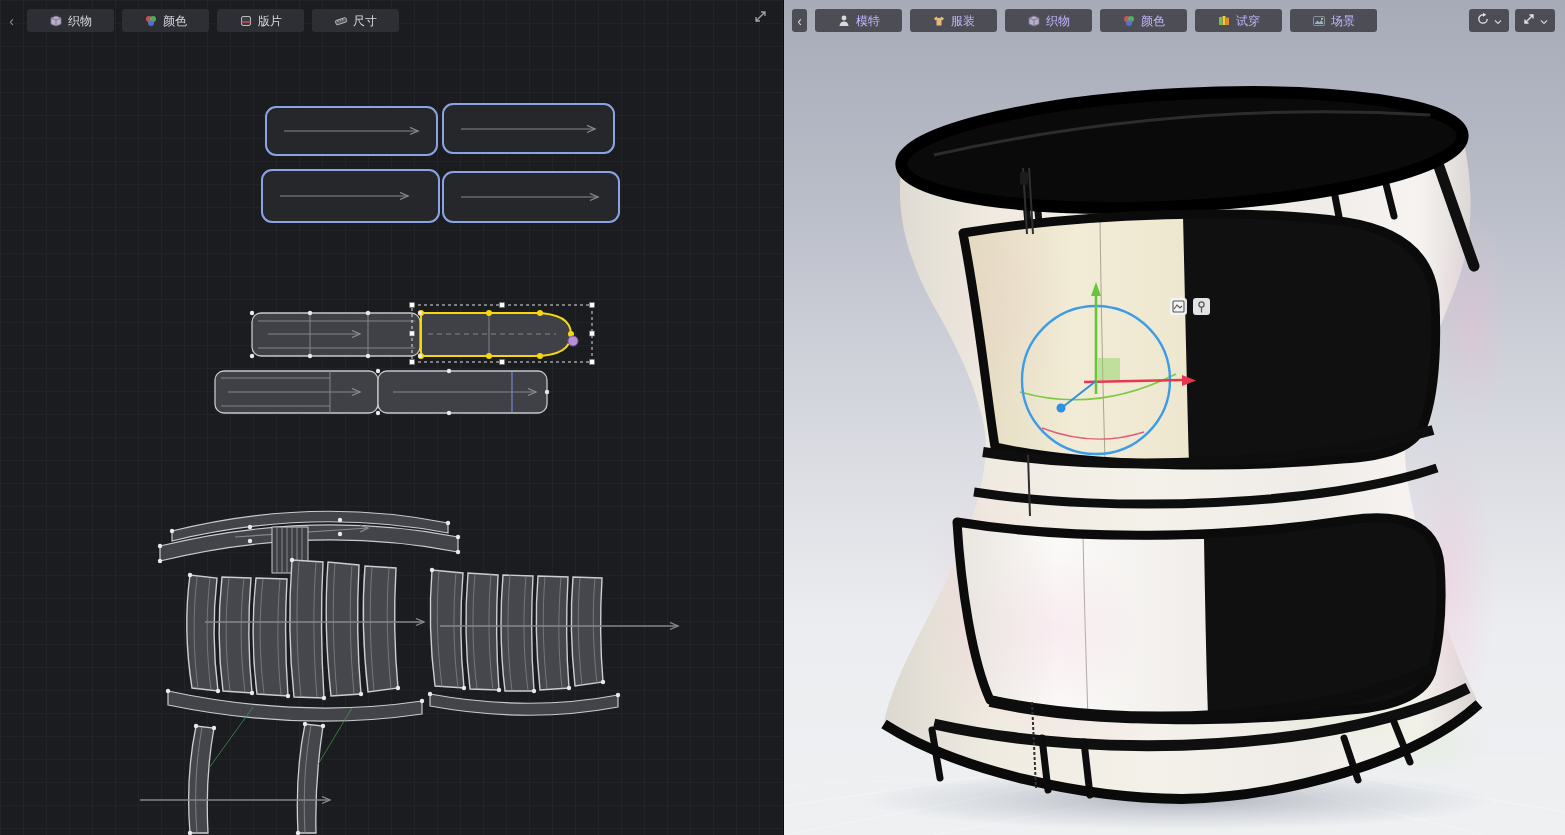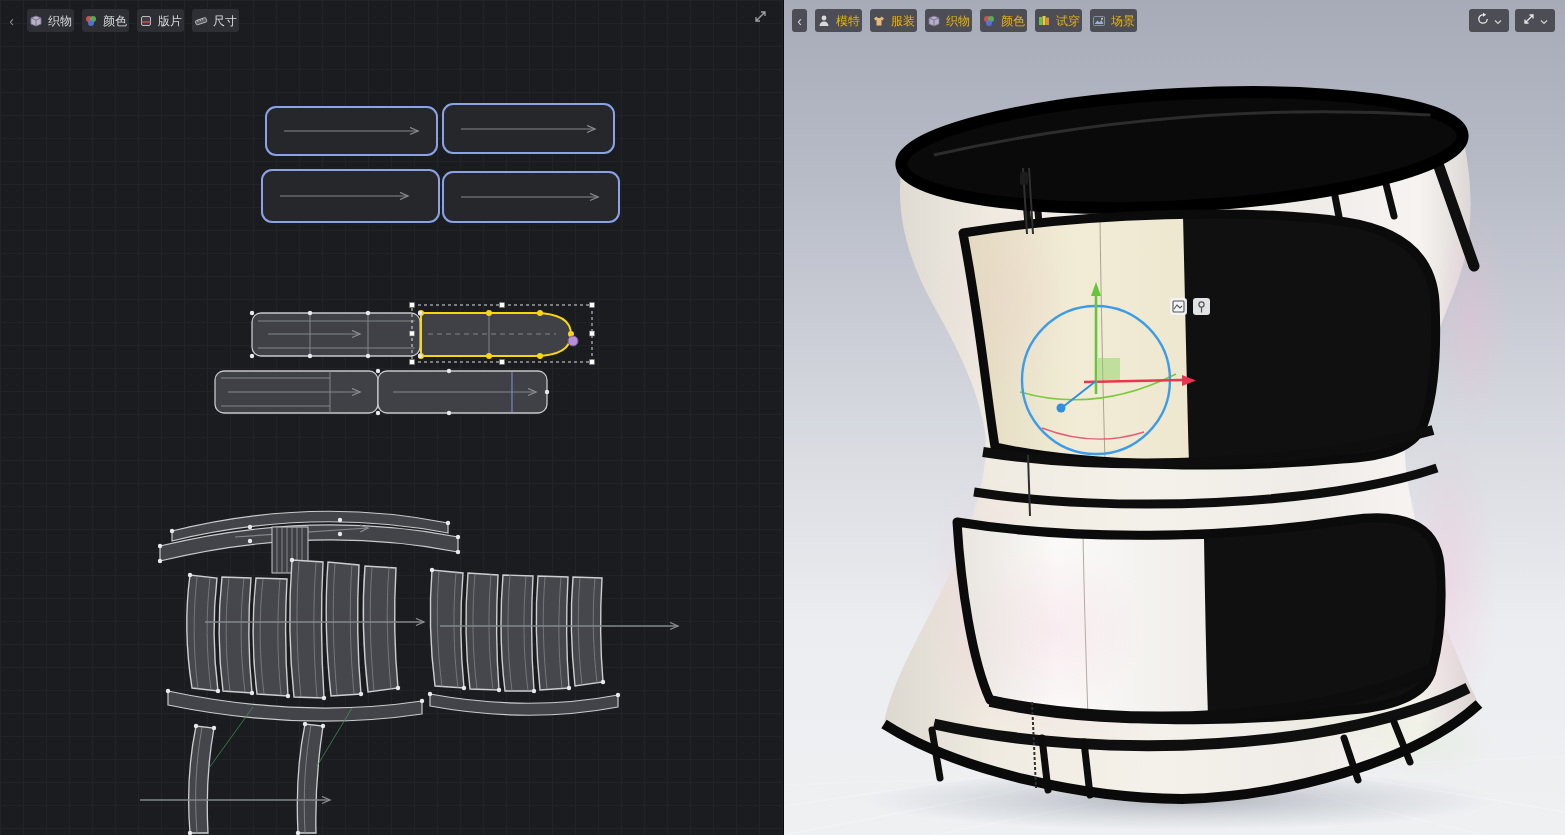--- a/index.html
+++ b/index.html
@@ -19,31 +19,31 @@
   
   .right-panel {
     position:relative; width:782px; height:835px; overflow:hidden;
     background:linear-gradient(180deg,#a7abb8 0%,#b8bcc7 22%,#d6d8df 50%,#ecedf0 75%,#eef0f2 100%);
     border-left:1px solid #0b0b0c;
   }
   svg.layer { position:absolute; left:0; top:0; display:block; }
 
   .toolbar { position:absolute; top:9px; left:4px; display:flex; gap:8px; align-items:center; z-index:5; }
   .tb-btn {
-    display:inline-flex; align-items:center; gap:5px; height:23px; padding:0 2px;
+    display:inline-flex; align-items:center; gap:5px; height:23px; padding:0 22px;
     background:#2e2f34; border:none; border-radius:3px; color:#d9dadc;
     font-size:12px; font-family:inherit; cursor:pointer; line-height:1;
   }
   .tb-btn .ic { display:inline-flex; width:14px; height:14px; }
   .chev {
     width:15px; height:23px; display:inline-flex; align-items:center; justify-content:center;
     background:transparent; border:none; color:#8f9094; font-size:14px; cursor:pointer;
   }
   .right-panel .toolbar { left:8px; }
-  .right-panel .tb-btn { background:rgba(70,71,77,0.93); color:#eab308; }
+  .right-panel .tb-btn { background:rgba(70,71,77,0.93); color:#c4b5fd; }
   .right-panel .chev { background:rgba(70,71,77,0.93); border-radius:3px; color:#d6d7d9; }
 
   .view-controls { position:absolute; top:9px; right:10px; display:flex; gap:6px; z-index:5; }
   .vc-btn {
     display:inline-flex; align-items:center; gap:4px; height:23px; padding:0 7px;
     background:rgba(70,71,77,0.93); border:none; border-radius:3px; cursor:pointer;
   }
   .expand-btn {
     position:absolute; top:10px; right:16px; z-index:5;
     background:transparent; border:none; cursor:pointer;

